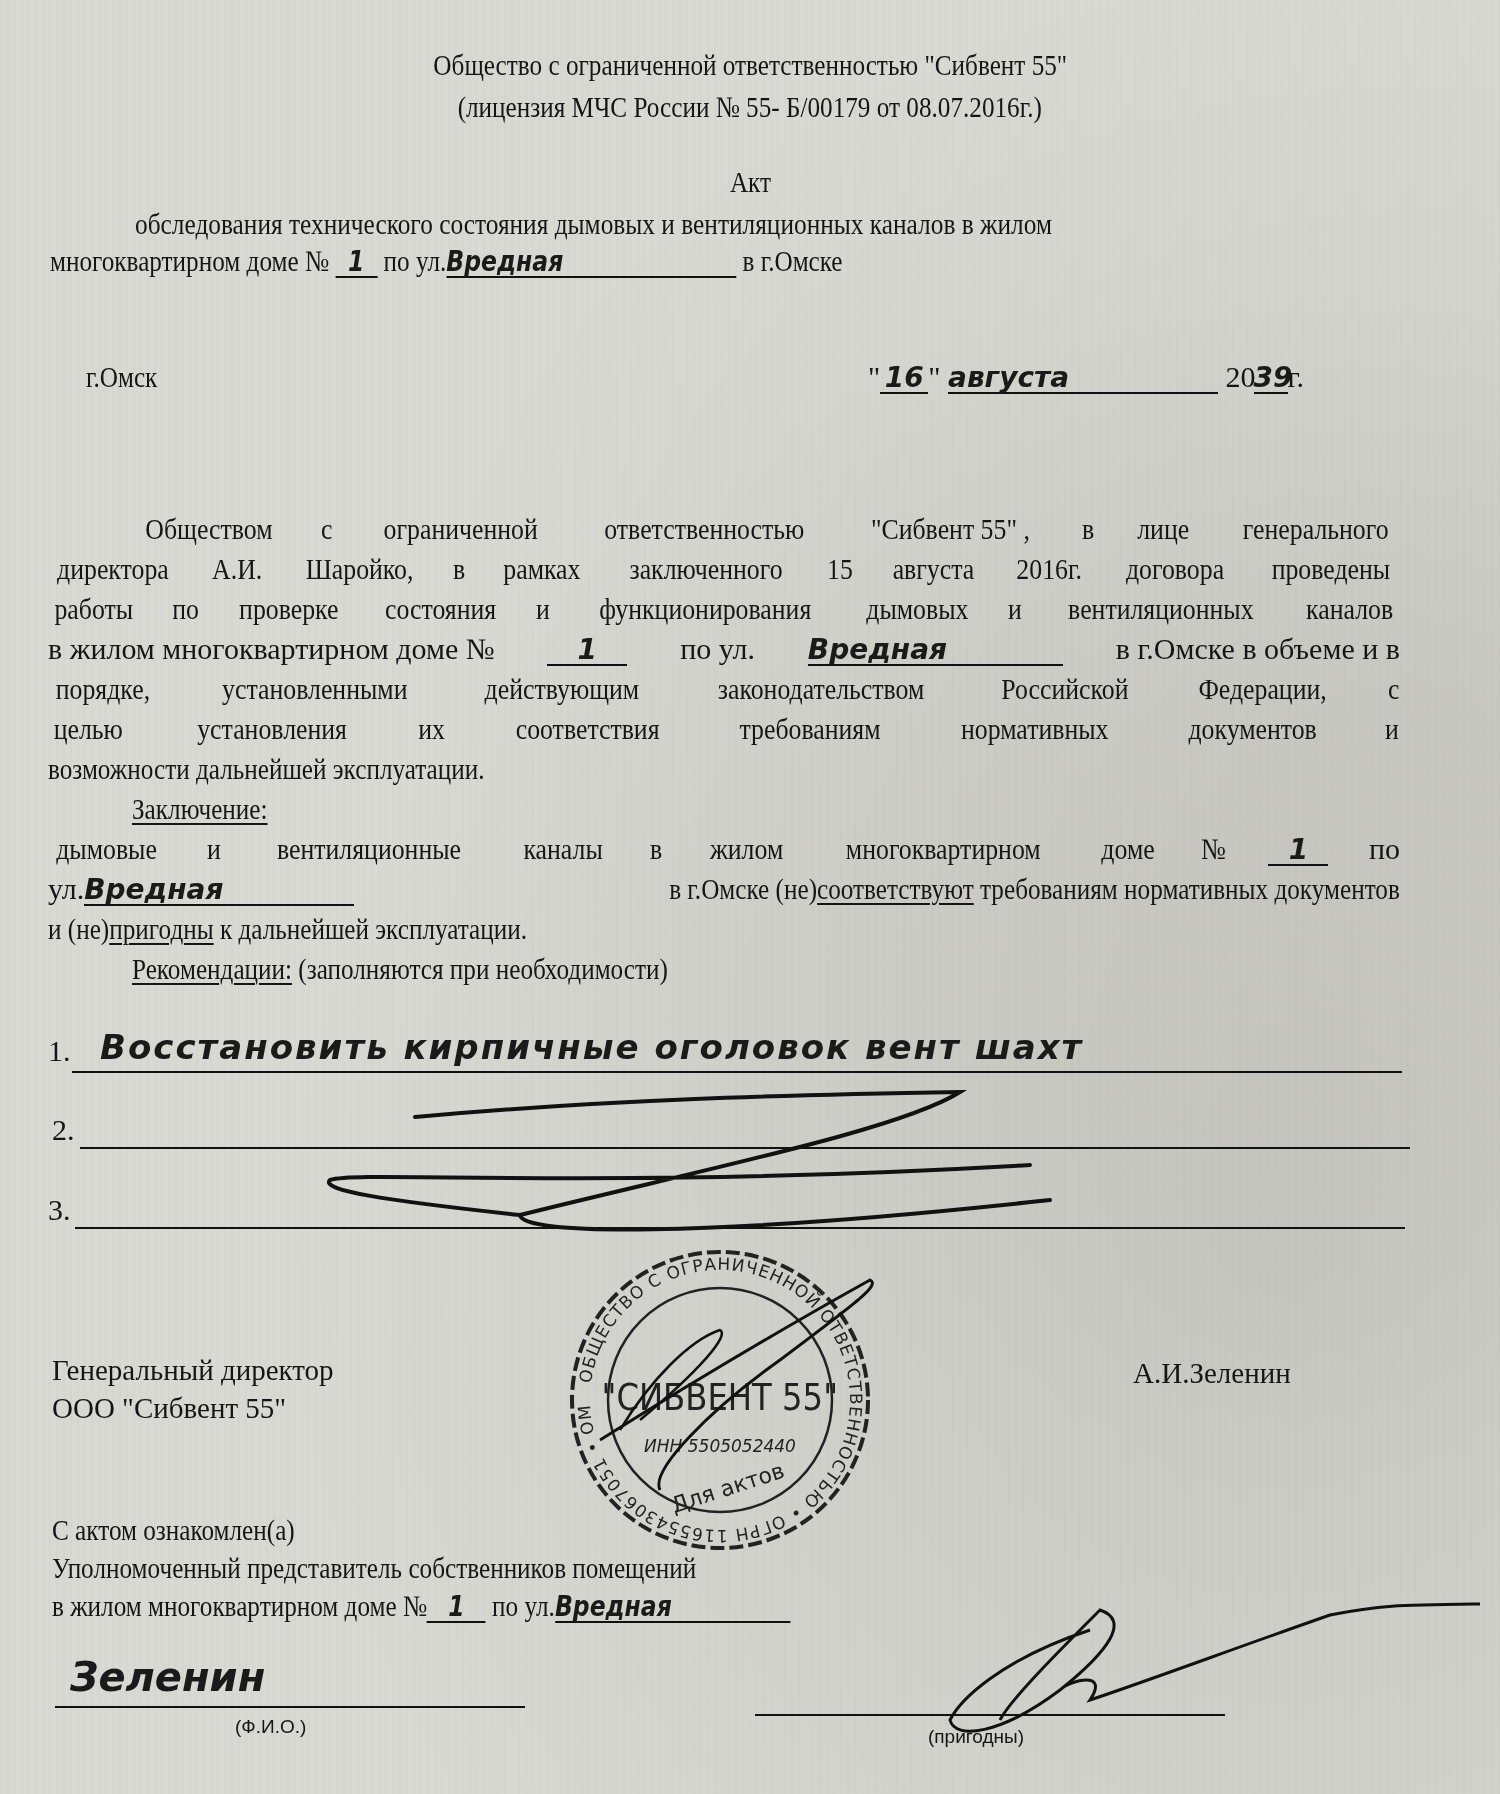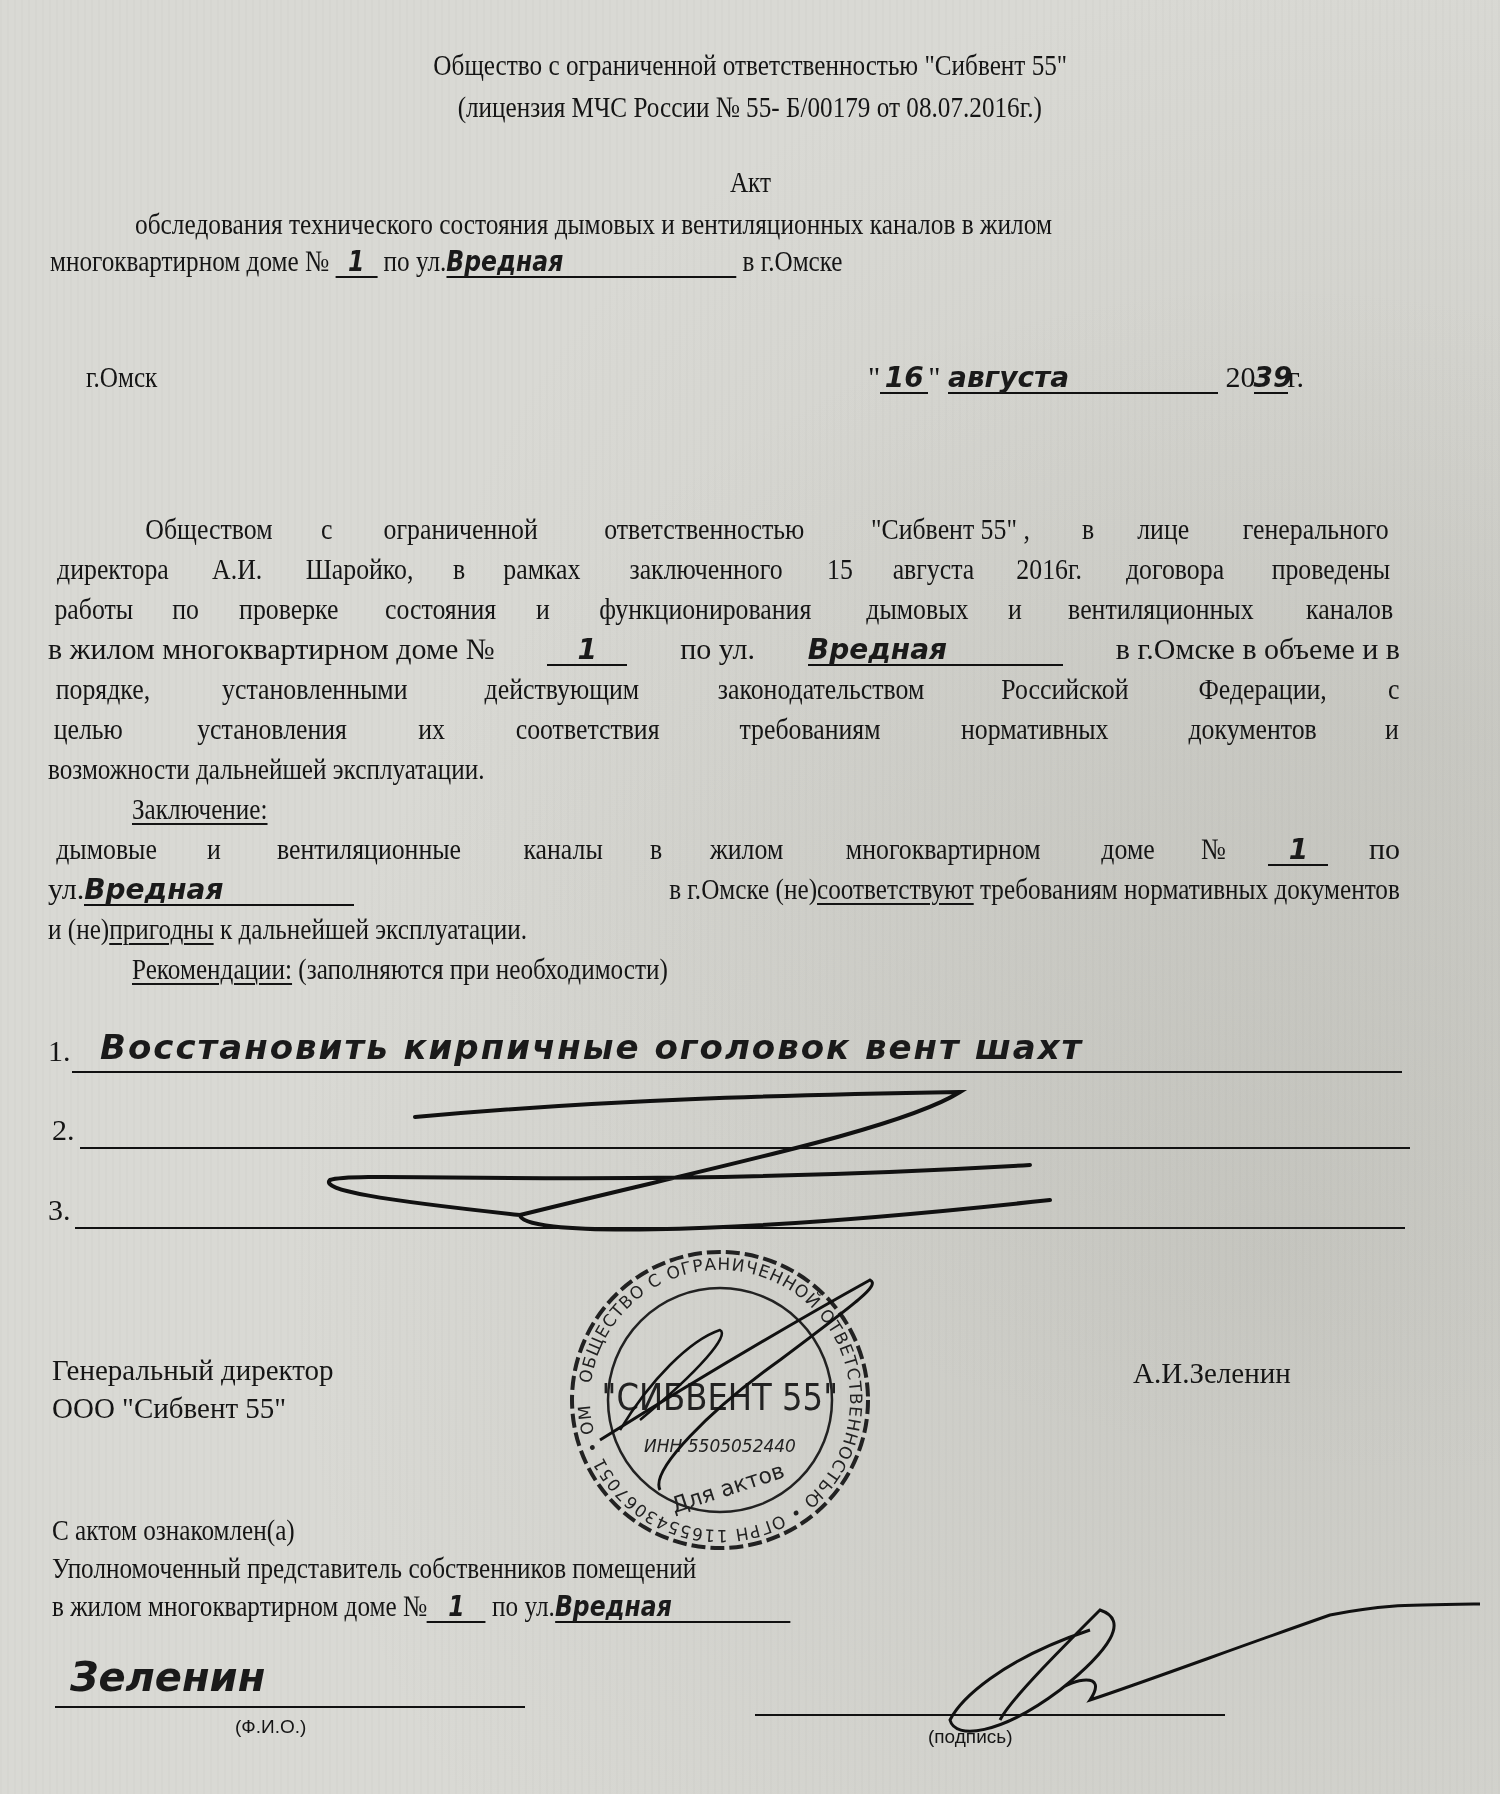--- a/index.html
+++ b/index.html
@@ -199,16 +199,16 @@
     <span>в жилом многоквартирном доме №</span><span class="fill hw" style="width:70px;">1</span>
     <span>по ул.</span><span class="fill hw" style="width:280px;text-align:left;">Вредная</span>
   </span>
 </div>
 
 <div class="t hw" style="left:70px;top:1660px;font-size:40px;">Зеленин</div>
 <div class="line" style="left:55px;width:470px;top:1706px;"></div>
 <div class="t small" style="left:235px;top:1710px;">(Ф.И.О.)</div>
 
 <div class="line" style="left:755px;width:470px;top:1714px;"></div>
-<div class="t small" style="left:928px;top:1720px;">(подпись)</div>
+<div class="t small" style="left:928px;top:1720px;">(пригодны)</div>
 <svg class="scribble" style="left:0;top:0;" width="1500" height="1794">
   <path d="M 1090 1630 C 1000 1660, 960 1700, 950 1720 C 955 1740, 1000 1735, 1060 1690 C 1110 1650, 1130 1620, 1100 1610 C 1060 1650, 1010 1700, 1000 1720 M 1060 1690 C 1070 1680, 1110 1670, 1090 1700 C 1150 1680, 1230 1650, 1330 1615 C 1380 1605, 1400 1605, 1480 1604" fill="none" stroke="#111" stroke-width="3"></path>
 </svg>
 
 </body></html>

